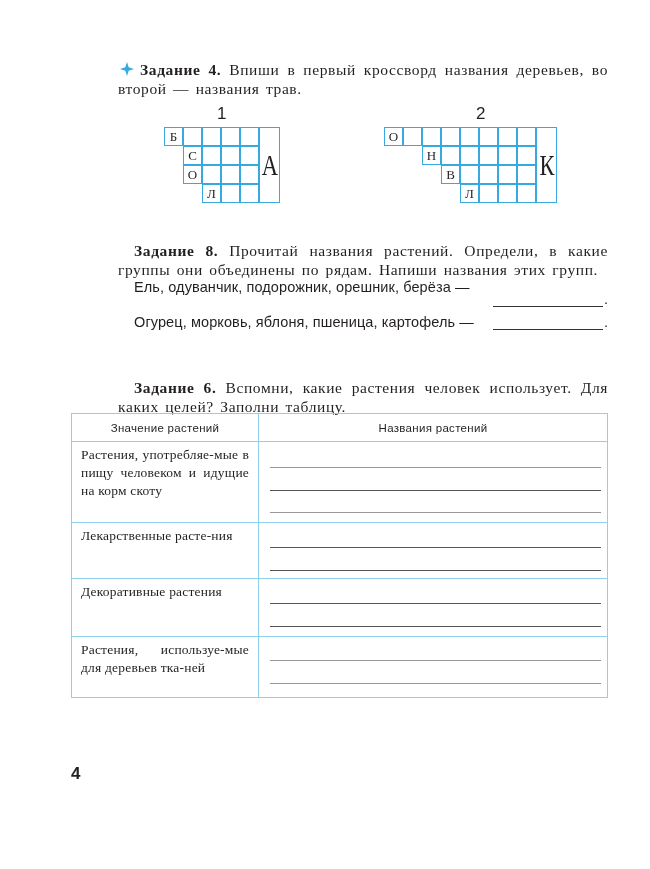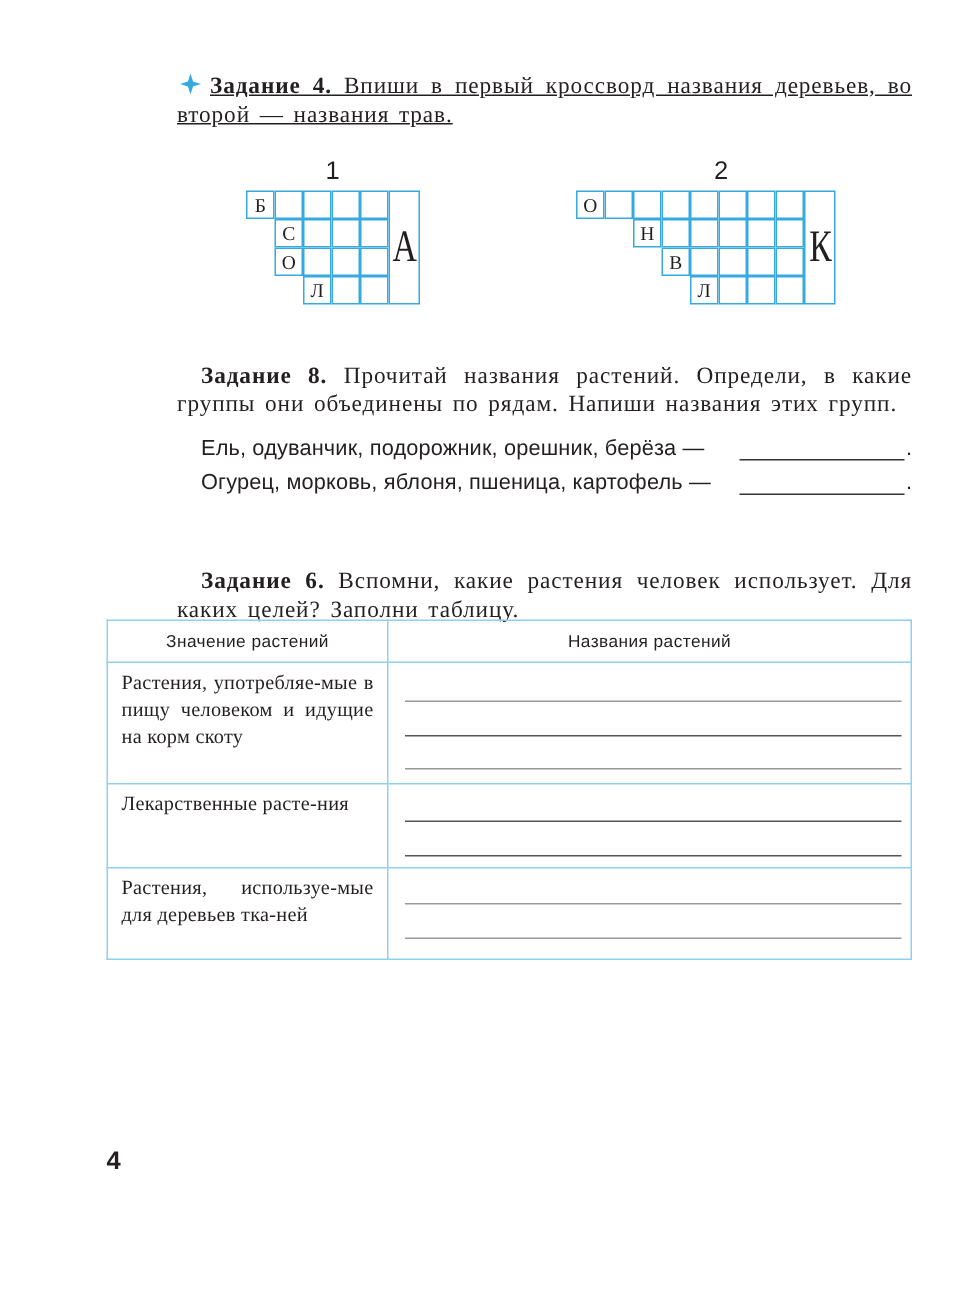--- a/index.html
+++ b/index.html
@@ -68,21 +68,21 @@
   .ans-line.light { border-bottom-color: #999; }
 
   .page-num {
     position: absolute; left: 71px; top: 764px; font-family: "Liberation Sans", sans-serif;
     font-weight: bold; font-size: 17px; color: #231f20;
   }
 </style>
 </head>
 <body>
 
-<div class="task-text" style="top:48px;text-decoration:underline;">
+<div class="task-text" style="top:60px;">
   <span class="diamond"></span><span class="label">Задание 4.</span><span> Впиши в первый кроссворд названия деревьев, во второй — названия трав.</span>
 </div>
 
 <div>
   <div class="cw-num" style="left:217px; top:104px;">1</div>
 
   <div class="cell" style="left:164px; top:127px;">Б</div>
   <div class="cell" style="left:183px; top:127px;"></div>
   <div class="cell" style="left:202px; top:127px;"></div>
   <div class="cell" style="left:221px; top:127px;"></div>
@@ -139,21 +139,21 @@
 
   <div class="tall-cell" style="left:536px; top:127px; width:21px; height:76px;">
       <span>К</span>
     </div>
 </div>
 
 <div class="task-text" style="top:241px;">
   <span class="indent"></span><span class="label">Задание 8.</span><span> Прочитай названия растений. Определи, в какие группы они объединены по рядам. Напиши названия этих групп.</span>
 </div>
 
-<div class="plant-line" style="top:291px;">Ель, одуванчик, подорожник, орешник, берёза —</div>
+<div class="plant-line" style="top:279px;">Ель, одуванчик, подорожник, орешник, берёза —</div>
 <div class="blank" style="left:493px; top:306px; width:110px;"></div>
 <div class="dot" style="left:604px; top:291px;">.</div>
 
 <div class="plant-line" style="top:314px;">Огурец, морковь, яблоня, пшеница, картофель —</div>
 <div class="blank" style="left:493px; top:329px; width:110px;"></div>
 <div class="dot" style="left:604px; top:314px;">.</div>
 
 <div class="task-text" style="top:366px;margin-top:12px;">
   <span class="indent"></span><span class="label">Задание 6.</span><span> Вспомни, какие растения человек использует. Для каких целей? Заполни таблицу.</span>
 </div>
@@ -176,20 +176,27 @@
       <div class="ans-line light" style="top:70px;"></div>
     </td>
   </tr>
   <tr style="height:56px;">
     <td class="meaning">Лекарственные расте-ния</td>
     <td class="names">
       <div class="ans-line" style="top:24px;"></div>
       <div class="ans-line" style="top:47px;"></div>
     </td>
   </tr>
+  <tr style="height:58px;">
+    <td class="meaning">Декоративные растения</td>
+    <td class="names">
+      <div class="ans-line" style="top:24px;"></div>
+      <div class="ans-line" style="top:47px;"></div>
+    </td>
+  </tr>
   <tr style="height:61px;">
     <td class="meaning">Растения, используе-мые для деревьев тка-ней</td>
     <td class="names">
       <div class="ans-line light" style="top:23px;"></div>
       <div class="ans-line light" style="top:46px;"></div>
     </td>
   </tr>
 </tbody>
   </table>
 

